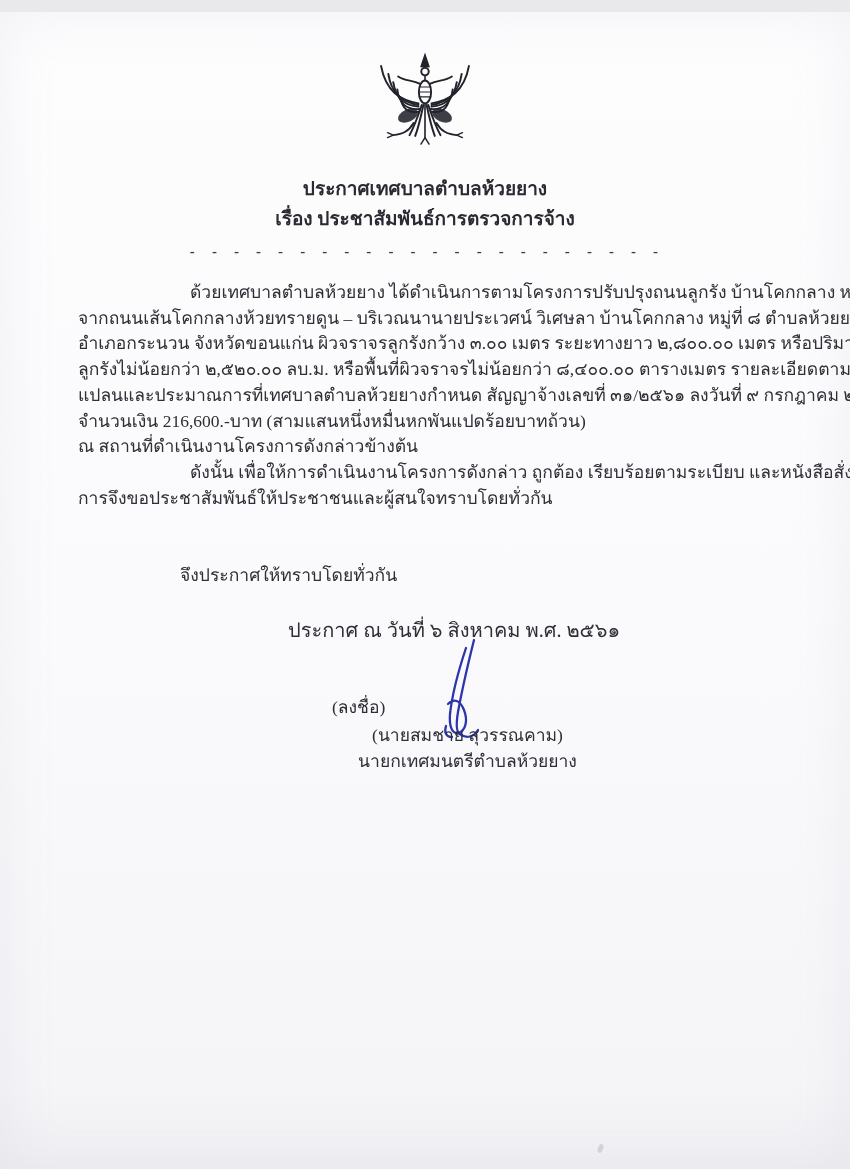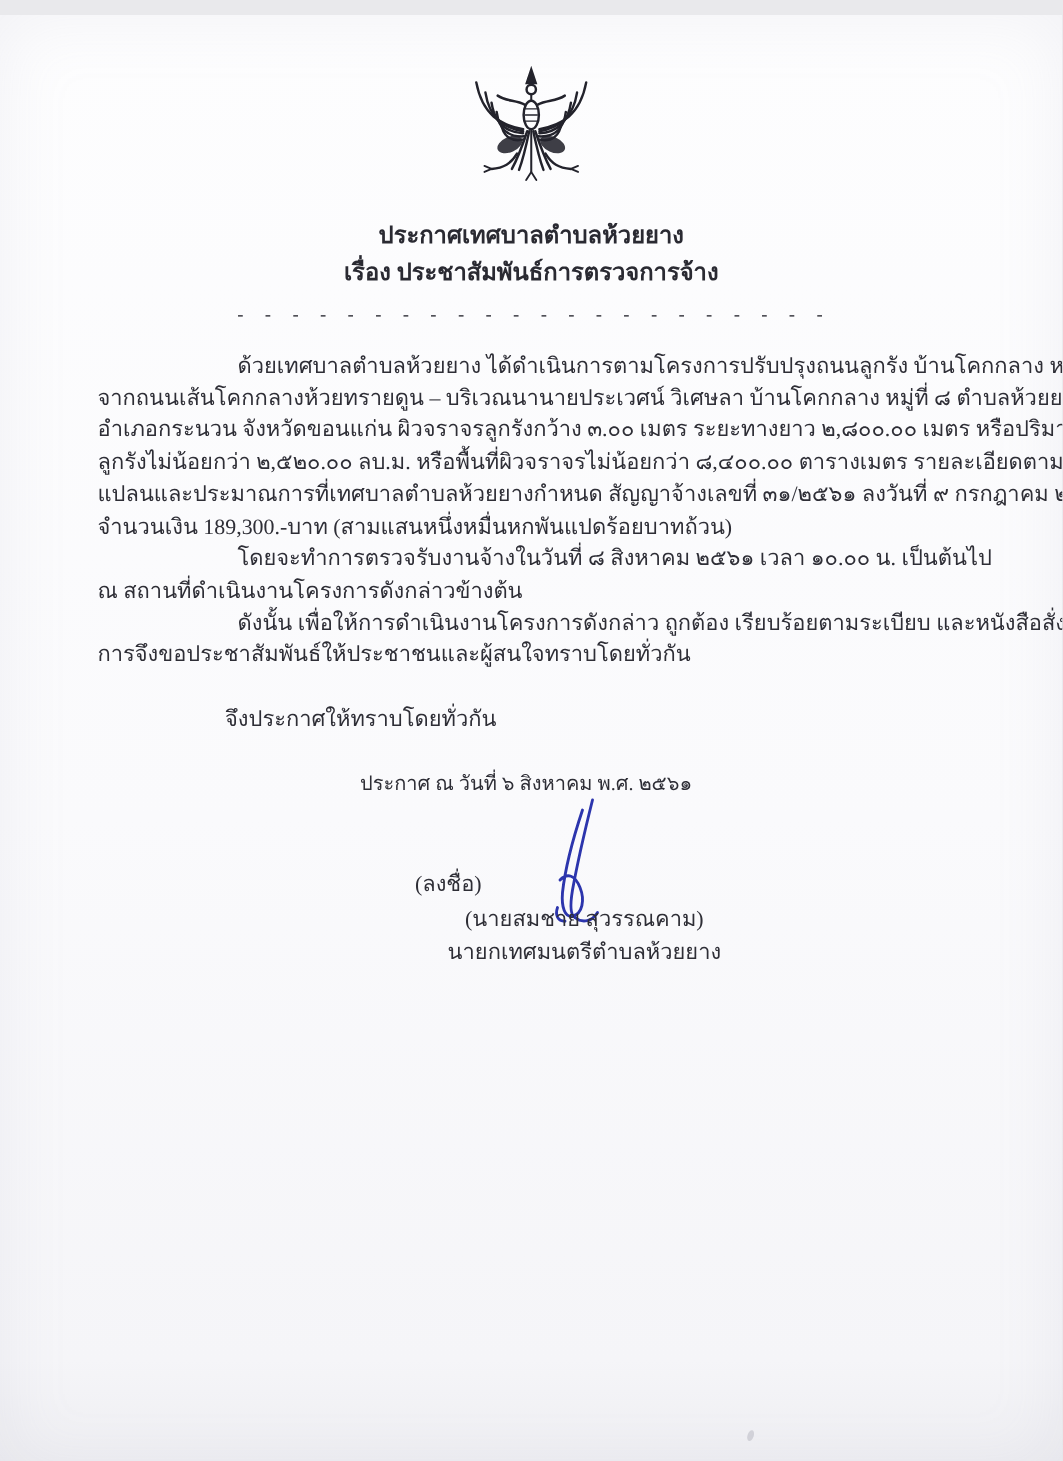--- a/index.html
+++ b/index.html
@@ -28,21 +28,21 @@
     color:#3c3c44;font-family:"DejaVu Sans Mono",monospace;
   }
   .bodytext{
     left:78px;top:268px;width:722px;
     font-size:17.5px;line-height:25.7px;
     color:#2e2e36;
   }
   .line{white-space:nowrap;}
   .indent{padding-left:112px;}
   .closing{left:180px;top:549px;font-size:17.5px;}
-  .announce{left:288px;top:602px;font-size:16px;}
+  .announce{left:288px;top:602px;font-size:20px;}
   .signlabel{left:332px;top:681px;font-size:17.5px;}
   .signer{
     left:320px;top:710px;width:295px;
     text-align:center;font-size:17.5px;line-height:26px;
   }
   .signature-svg{left:428px;top:626px;width:72px;height:104px;}
   .speck{
     left:598px;top:1132px;width:5px;height:9px;
     background:#b9b9c2;border-radius:50%;
     opacity:.55;transform:rotate(18deg);
@@ -110,22 +110,21 @@
   </div>
 
   <div class="abs divider">- - - - - - - - - - - - - - - - - - - - - -</div>
 
   <div class="abs bodytext">
     <div class="line indent">ด้วยเทศบาลตำบลห้วยยาง  ได้ดำเนินการตามโครงการปรับปรุงถนนลูกรัง บ้านโคกกลาง หมู่ที่ ๘</div>
     <div class="line">จากถนนเส้นโคกกลางห้วยทรายดูน – บริเวณนานายประเวศน์ วิเศษลา บ้านโคกกลาง  หมู่ที่ ๘ ตำบลห้วยยาง</div>
     <div class="line">อำเภอกระนวน จังหวัดขอนแก่น ผิวจราจรลูกรังกว้าง ๓.๐๐ เมตร ระยะทางยาว ๒,๘๐๐.๐๐ เมตร หรือปริมาตร</div>
     <div class="line">ลูกรังไม่น้อยกว่า ๒,๕๒๐.๐๐ ลบ.ม. หรือพื้นที่ผิวจราจรไม่น้อยกว่า ๘,๔๐๐.๐๐ ตารางเมตร รายละเอียดตามแบบ</div>
     <div class="line">แปลนและประมาณการที่เทศบาลตำบลห้วยยางกำหนด   สัญญาจ้างเลขที่ ๓๑/๒๕๖๑ ลงวันที่  ๙  กรกฎาคม  ๒๕๖๑</div>
-    <div class="line">จำนวนเงิน  189,300.-บาท (สามแสนหนึ่งหมื่นหกพันแปดร้อยบาทถ้วน)</div>
-    <div class="line indent">โดยจะทำการตรวจรับงานจ้างในวันที่  ๘  สิงหาคม  ๒๕๖๑ เวลา ๑๐.๐๐ น.  เป็นต้นไป</div>
+    <div class="line">จำนวนเงิน  216,600.-บาท (สามแสนหนึ่งหมื่นหกพันแปดร้อยบาทถ้วน)</div>
     <div class="line">ณ  สถานที่ดำเนินงานโครงการดังกล่าวข้างต้น</div>
     <div class="line indent">ดังนั้น  เพื่อให้การดำเนินงานโครงการดังกล่าว  ถูกต้อง  เรียบร้อยตามระเบียบ  และหนังสือสั่ง</div>
     <div class="line">การจึงขอประชาสัมพันธ์ให้ประชาชนและผู้สนใจทราบโดยทั่วกัน</div>
   </div>
 
   <div class="abs closing">จึงประกาศให้ทราบโดยทั่วกัน</div>
 
   <div class="abs announce">ประกาศ  ณ  วันที่  ๖  สิงหาคม  พ.ศ. ๒๕๖๑</div>
 
   <svg class="abs signature-svg" viewBox="0 0 72 104" fill="none" stroke="#2c35ad" stroke-width="2.3" stroke-linecap="round">

